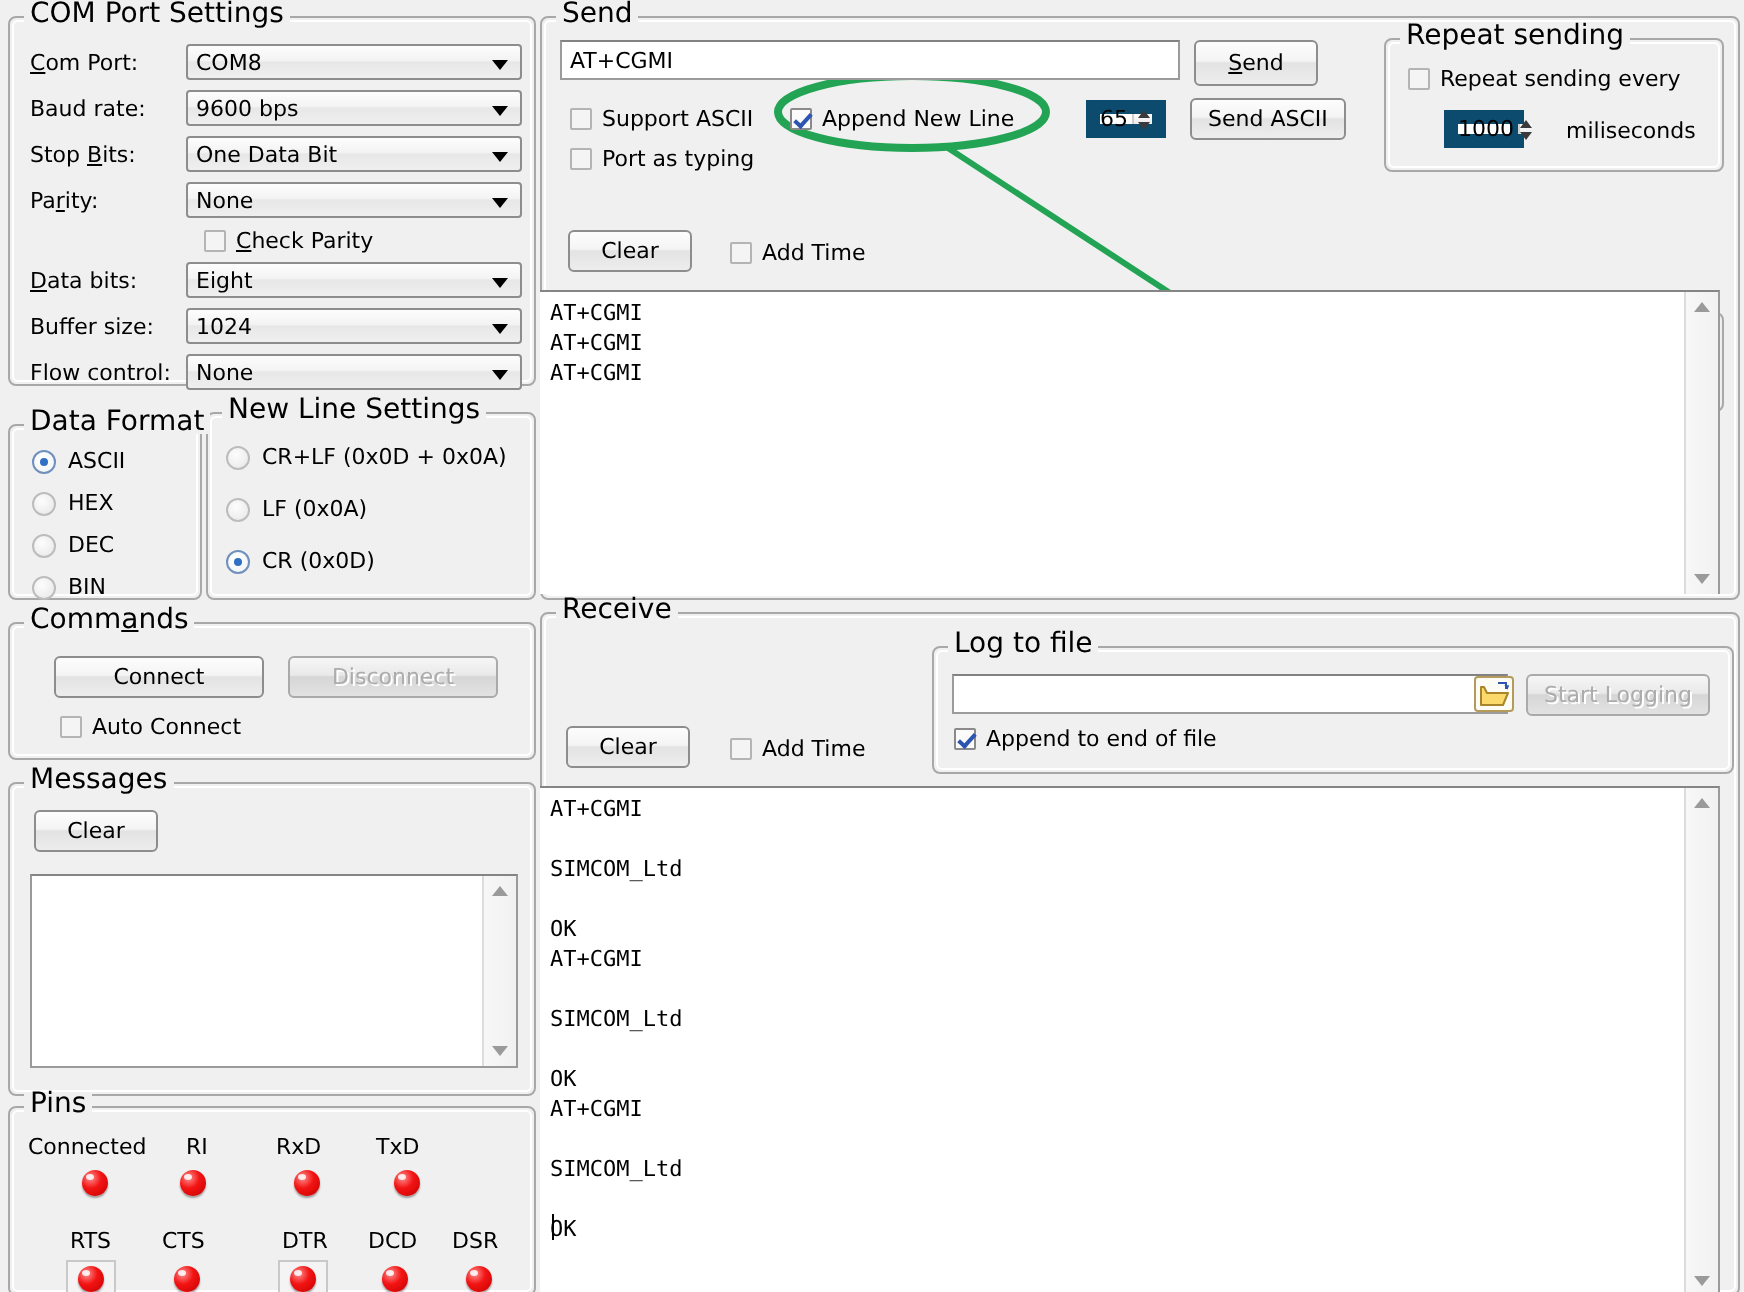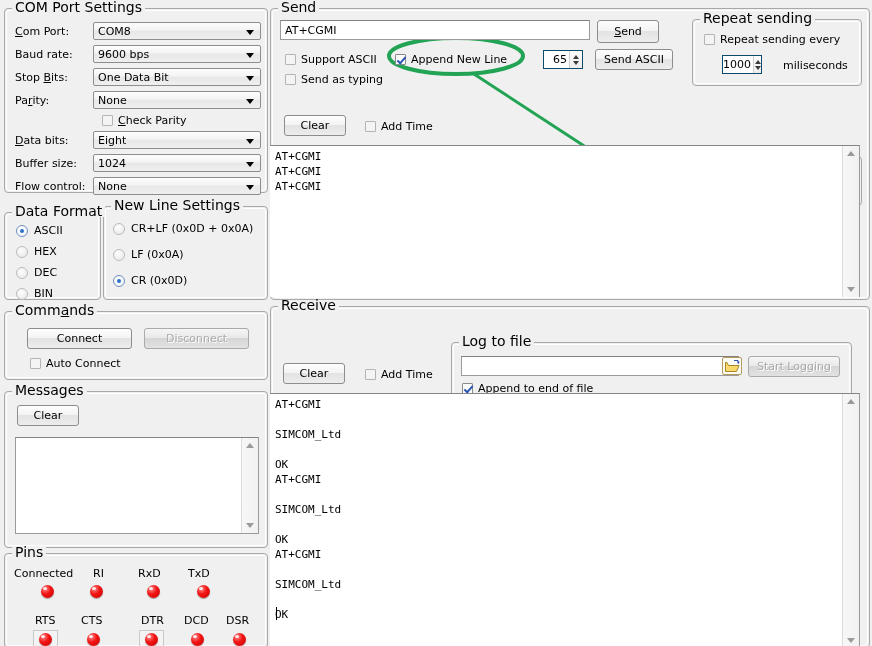--- a/index.html
+++ b/index.html
@@ -81,21 +81,21 @@
   
   .tin{
     position:absolute;box-sizing:border-box;height:20px;
     border:1px solid #9b9b9b;border-top-color:#828282;background:#fff;
   }
   .tin .tv{position:absolute;left:4px;top:3px;font-size:11px;line-height:13px;color:#000;}
 
   
   .spin{
     position:absolute;box-sizing:border-box;height:19px;
-    border:1px solid #0c4a6e;background:#fff;display:flex;align-items:center;
+    border:7px solid #0c4a6e;background:#fff;display:flex;align-items:center;
   }
   .spin .sv{flex:1;text-align:right;padding-right:2px;font-size:11px;color:#000;}
   .spin .sb{
     width:13px;height:100%;box-sizing:border-box;border-left:1px solid #cfcfcf;
     background:linear-gradient(#fcfcfc,#ececec);
     display:flex;flex-direction:column;align-items:center;justify-content:center;gap:2px;
   }
   .spin .sb i{display:block;width:0;height:0;border-left:3px solid transparent;border-right:3px solid transparent;}
   .spin .sb i.up{border-bottom:4px solid #3a3a3a;}
   .spin .sb i.dn{border-top:4px solid #3a3a3a;}
@@ -298,21 +298,21 @@
     <div class="chk" style="left:14px;top:44px;">
       <span class="bx"></span>
       <span>Support ASCII</span>
     </div>
     <div class="chk on" style="left:124px;top:44px;">
       <span class="bx"></span>
       <span>Append New Line</span>
     </div>
     <div class="chk" style="left:14px;top:64px;">
       <span class="bx"></span>
-      <span>Send as typing</span>
+      <span>Port as typing</span>
     </div>
 
     <div class="spin" style="left:272px;top:41px;width:40px;">
       <span class="sv">65</span>
       <span class="sb">
         <i class="up"></i>
         <i class="dn"></i>
       </span>
     </div>
     <div class="btn" style="left:324px;top:40px;width:78px;">Send ASCII</div>
@@ -367,21 +367,21 @@
 
   <div class="grp" style="left:270px;top:306px;width:598px;height:340px;">
     <div class="cap">Receive</div>
 
     <div class="btn" style="left:12px;top:56px;width:62px;">Clear</div>
     <div class="chk" style="left:94px;top:61px;">
       <span class="bx"></span>
       <span>Add Time</span>
     </div>
 
-    <div class="grp" style="left:180px;top:16px;width:399px;height:62px;margin-top:19px;">
+    <div class="grp" style="left:195px;top:16px;width:399px;height:62px;">
       <div class="cap">Log to file</div>
       <div class="tin" style="left:9px;top:13px;width:278px;">
         <span class="tv"></span>
       </div>
       <div class="fbtn" style="left:270px;top:14px;">
         <svg width="15" height="13" viewBox="0 0 15 13">
           <path d="M0.5 2.5 L0.5 11.5 L11.5 11.5 L14 5.5 L3.5 5.5 L2 2.5 Z" fill="#fbd96a" stroke="#a8842a" stroke-width="1" stroke-linejoin="round"></path>
           <path d="M9 0.5 L13 0.5 L13 3.5" fill="none" stroke="#2b55b0" stroke-width="1"></path>
           <path d="M13.8 3.9 L12.2 1.6 L14.6 1.6 Z" fill="#2b55b0"></path>
         </svg>

